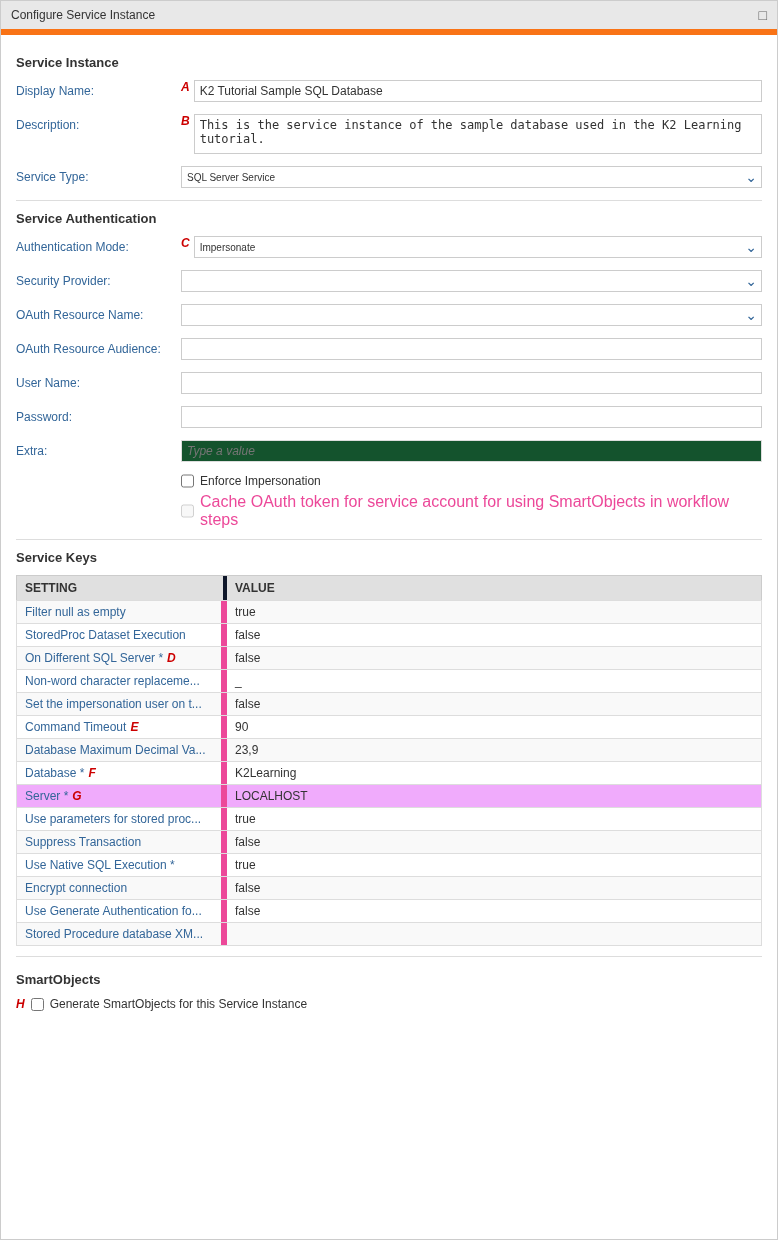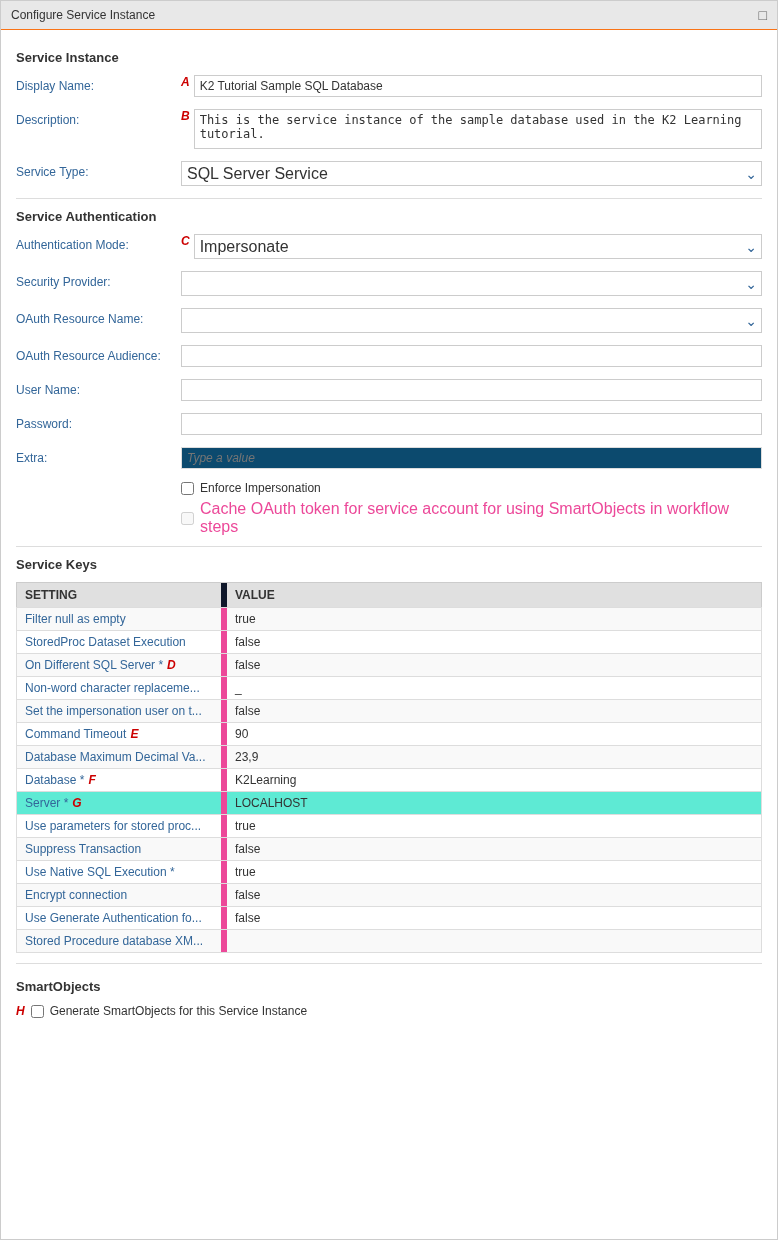--- a/index.html
+++ b/index.html
@@ -2,21 +2,21 @@
 <html><head>
   <meta charset="utf-8">
   <style>
     * { box-sizing: border-box; margin: 0; padding: 0; }
     body { font-family: Arial, sans-serif; font-size: 12px; background: #f0f0f0; color: #333; }
 
     .window { background: #fff; border: 1px solid #ccc; width: 778px; min-height: 1240px; }
 
     .title-bar {
       background: #e8e8e8;
-      border-bottom: 1px solid #f97316;
+      border-bottom: 6px solid #f97316;
       padding: 6px 10px;
       display: flex;
       justify-content: space-between;
       align-items: center;
     }
     .title-bar-text { font-size: 12px; color: #333; font-weight: normal; }
     .title-bar-icon { font-size: 14px; color: #666; cursor: pointer; }
 
     .content { padding: 10px 15px; }
 
@@ -73,21 +73,21 @@
 
     .form-select-wrapper {
       flex: 1;
       position: relative;
     }
 
     .form-select {
       width: 100%;
       border: 1px solid #ccc;
       padding: 3px 25px 3px 5px;
-      font-size: 16px;
+      font-size: 10px;
       color: #333;
       appearance: none;
       background: #fff;
       outline: none;
       min-height: 22px;
       cursor: pointer;
     }
 
     .select-arrow {
       position: absolute;
@@ -98,29 +98,28 @@
       font-size: 14px;
       pointer-events: none;
     }
 
     .form-input-placeholder {
       flex: 1;
       border: 1px solid #ddd;
       padding: 3px 5px;
       font-size: 12px;
       color: #999;
-      background: #0c4a6e;
+      background: #14532d;
       outline: none;
       min-height: 22px;
       font-style: italic;
     }
 
     .checkbox-row {
       display: flex;
-      align-items: center;
       margin-left: 165px;
       margin-bottom: 5px;
     }
 
     .checkbox-row input[type="checkbox"] {
       margin-right: 6px;
       cursor: pointer;
     }
 
     .checkbox-label { font-size: 12px; color: #333; }
@@ -142,32 +141,32 @@
     }
 
     .table-header-cell {
       padding: 5px 8px;
       font-weight: bold;
       font-size: 12px;
       color: #333;
       text-transform: uppercase;
     }
 
-    .table-header-cell:first-child { width: 210px; min-width: 210px; border-right: 6px solid #0f172a; }
+    .table-header-cell:first-child { width: 210px; min-width: 210px; border-right: 4px solid #0f172a; }
     .table-header-cell:last-child { flex: 1; }
 
     .table-row {
       display: flex;
       border: 1px solid #ddd;
       border-bottom: none;
     }
 
     .table-row:last-child { border-bottom: 1px solid #ddd; }
 
-    .table-row.highlighted { background: #5eead4; }
+    .table-row.highlighted { background: #f0abfc; }
     .table-row:not(.highlighted) { background: #fff; }
     .table-row:not(.highlighted):nth-child(even) { background: #f9f9f9; }
 
     .table-cell {
       padding: 4px 8px;
       font-size: 12px;
     }
 
     .table-cell:first-child {
       width: 210px;

